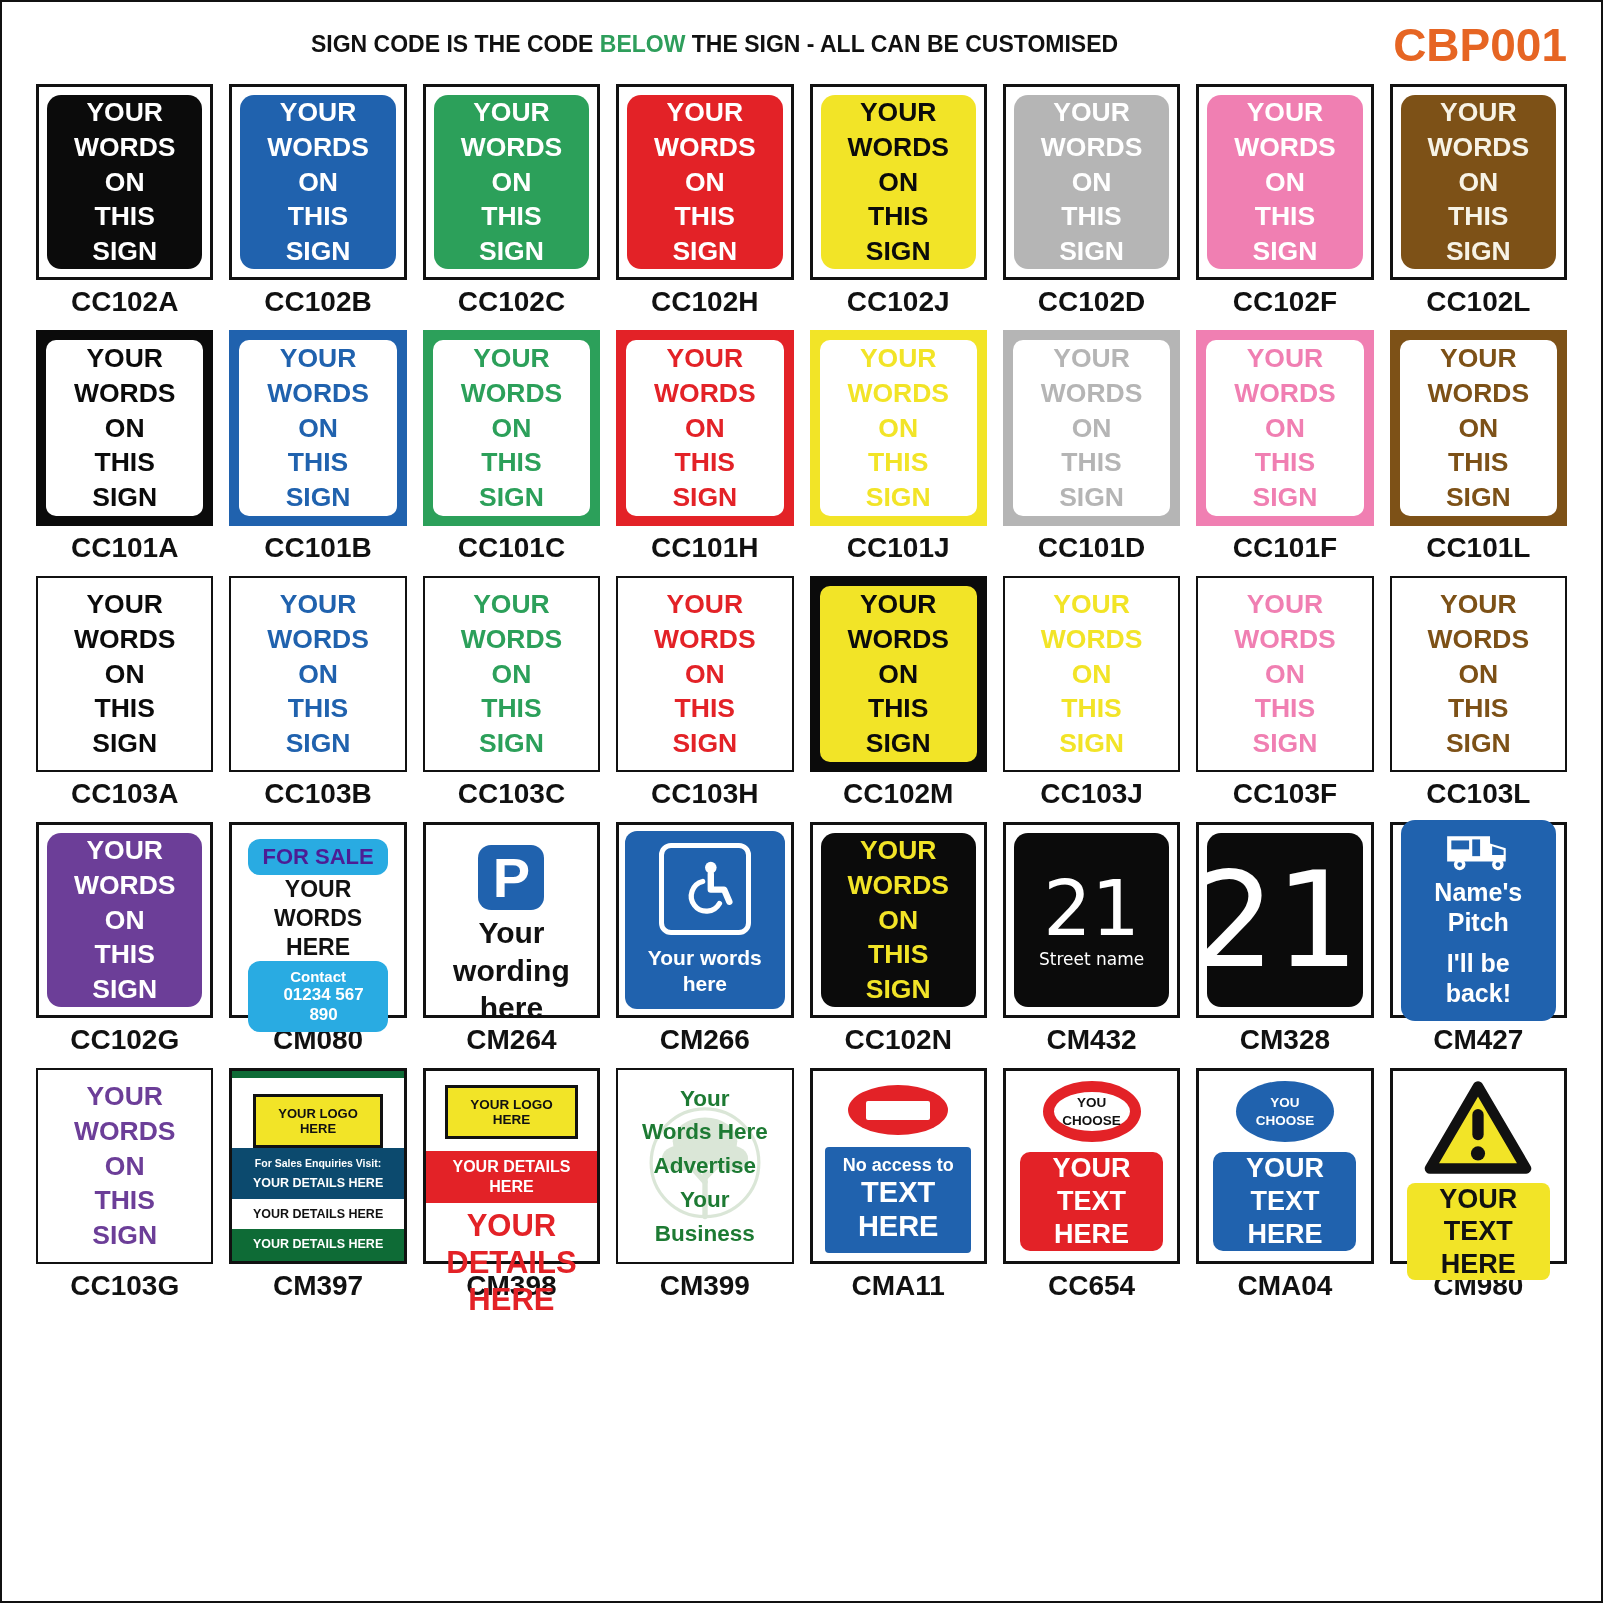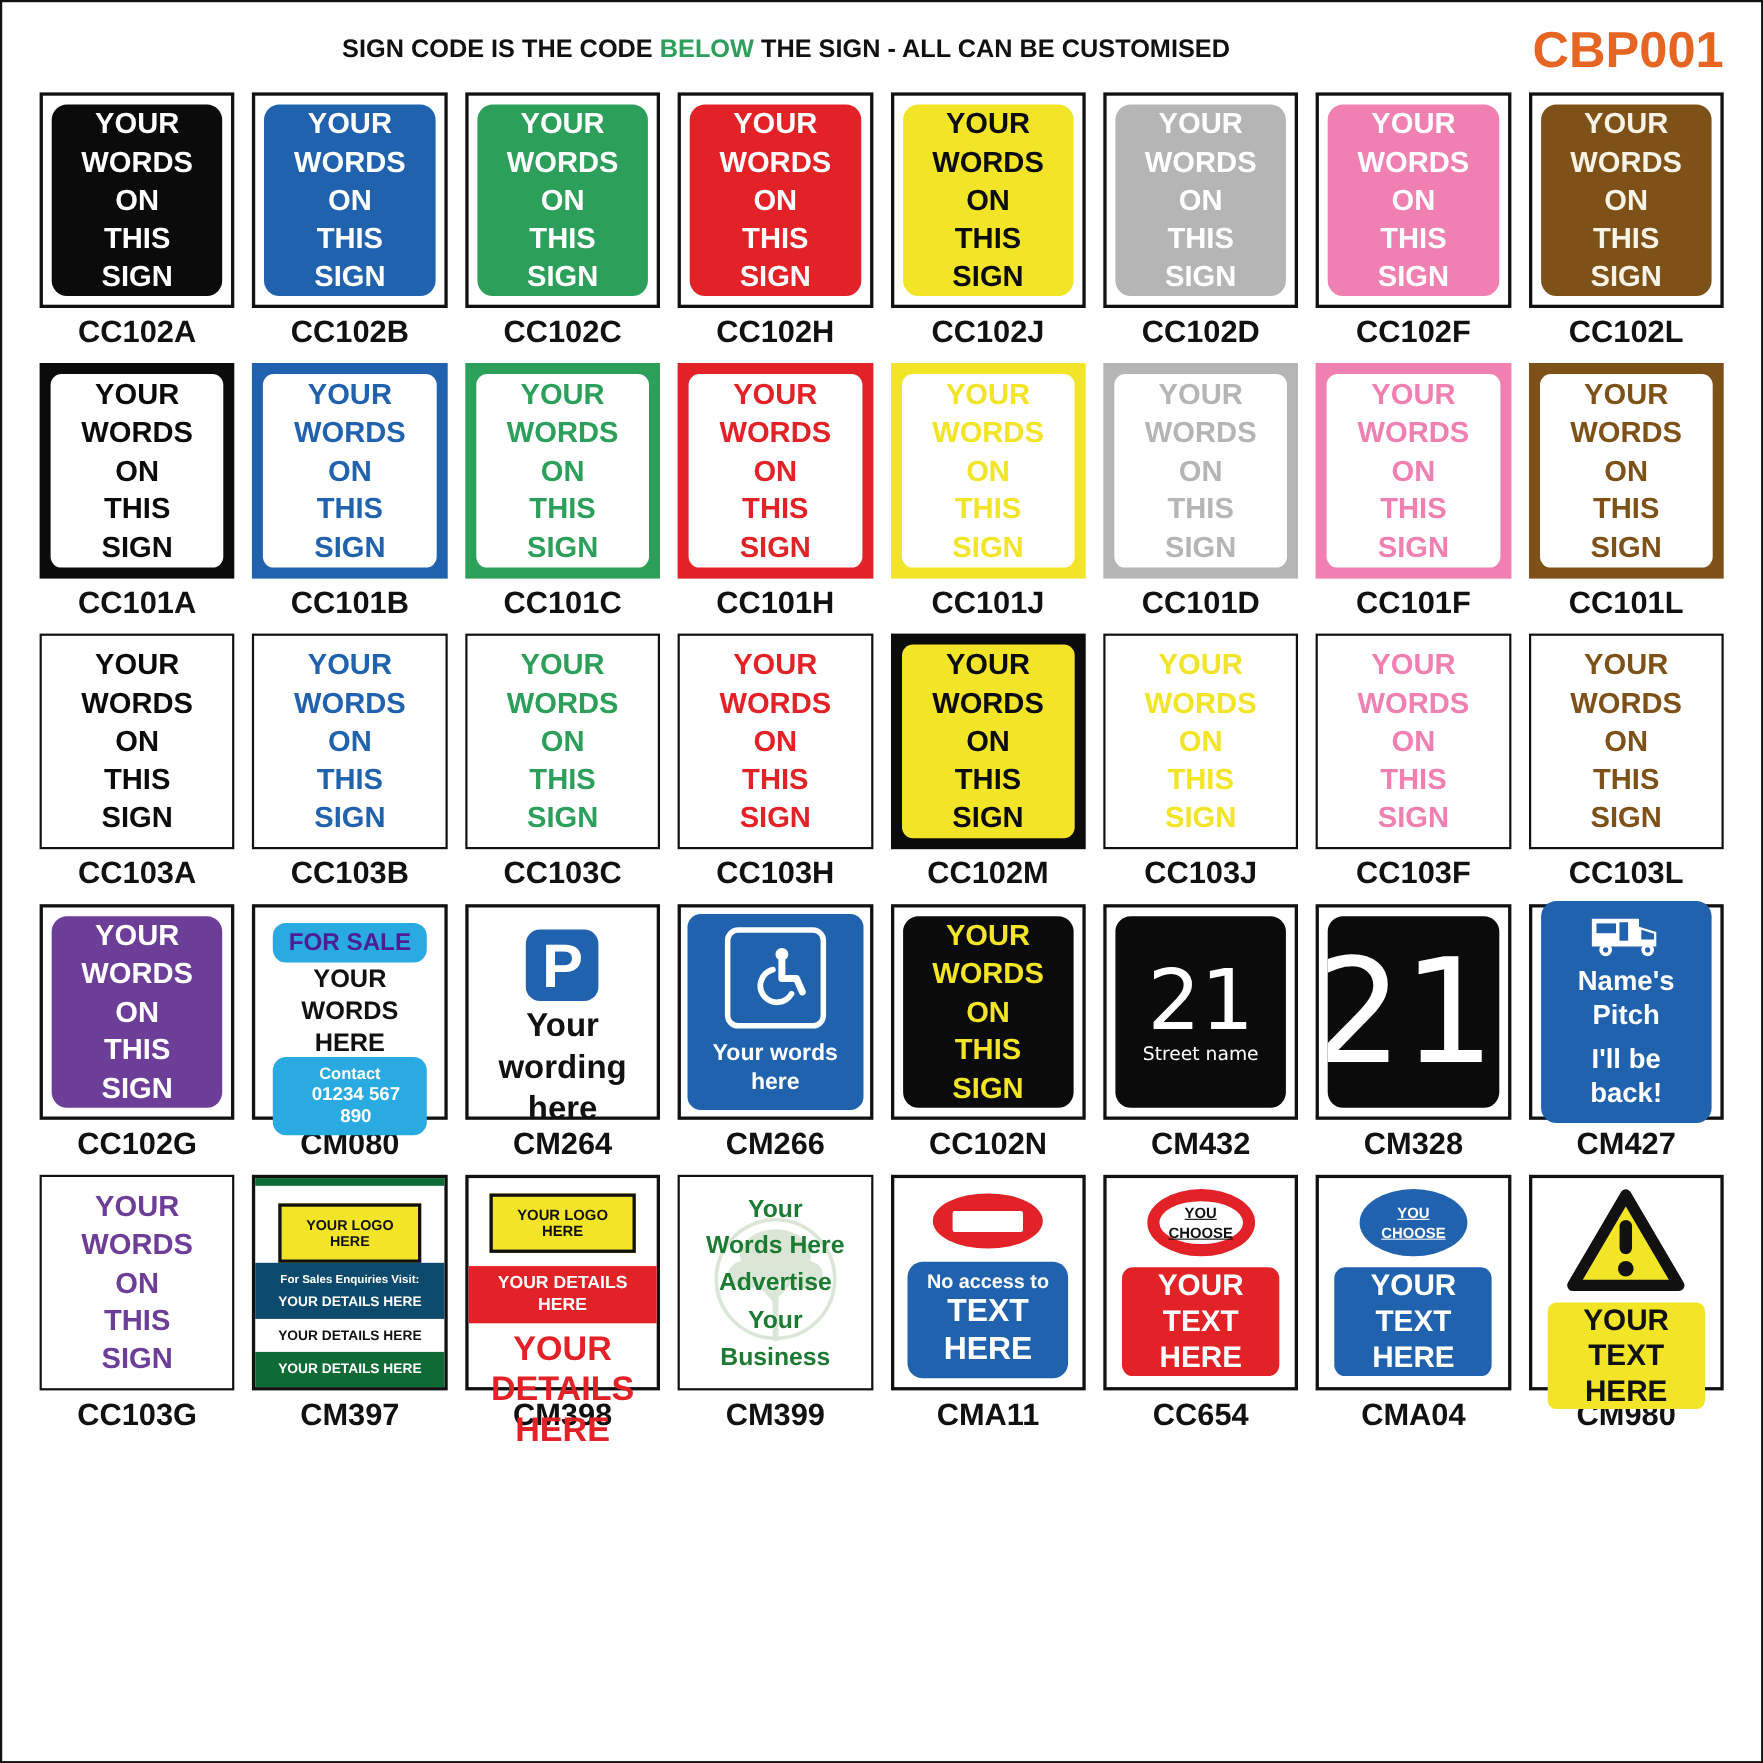--- a/index.html
+++ b/index.html
@@ -75,29 +75,29 @@
   .er-big div{font-size:31px;line-height:1.2;}
   
   .adv{position:relative;overflow:hidden;}
   .adv-bg{position:absolute;inset:0;display:flex;align-items:center;justify-content:center;opacity:.6;}
   .adv-lines{position:relative;}
   .adv-lines div{font-size:22.5px;line-height:1.5;}
   
   .na{justify-content:flex-start;padding-top:14px;}
   .na-circle{width:100px;height:100px;border-radius:50%;display:flex;align-items:center;justify-content:center;}
   .na-bar{width:64px;height:19px;background:#fff;border-radius:2px;}
-  .na-box{margin-top:12px;width:94%;border-radius:14px;color:#fff;padding:8px 2px 10px;box-sizing:border-box;}
+  .na-box{margin-top:12px;width:94%;border-radius:4px;color:#fff;padding:8px 2px 10px;box-sizing:border-box;}
   .na-small{font-size:18px;font-weight:bold;text-align:center;}
   .na-big div{font-size:29px;line-height:1.15;}
   
   .ch{justify-content:flex-start;padding-top:10px;}
   .ch-circle{width:98px;height:98px;border-radius:50%;display:flex;flex-direction:column;
              align-items:center;justify-content:center;box-sizing:border-box;}
   .ch-circle.ring{border:11px solid;background:#fff;}
-  .ch-circle div{font-size:13.5px;line-height:1.3;font-weight:bold;text-decoration:underline;}
+  .ch-circle div{font-size:13.5px;line-height:1.3;font-weight:bold;}
   .ch-box{margin-top:10px;width:92%;border-radius:10px;color:#fff;flex:1;display:flex;
           align-items:center;justify-content:center;margin-bottom:2px;align-self:center;}
   .ch-lines div{font-size:27px;line-height:1.22;}
   
   .wr{justify-content:flex-start;padding-top:6px;}
   .wr-box{margin-top:2px;width:92%;border-radius:8px;color:#111;flex:1;display:flex;
           align-items:center;justify-content:center;margin-bottom:2px;}
   .wr-lines div{font-size:27px;line-height:1.2;}
 </style>
 </head>

